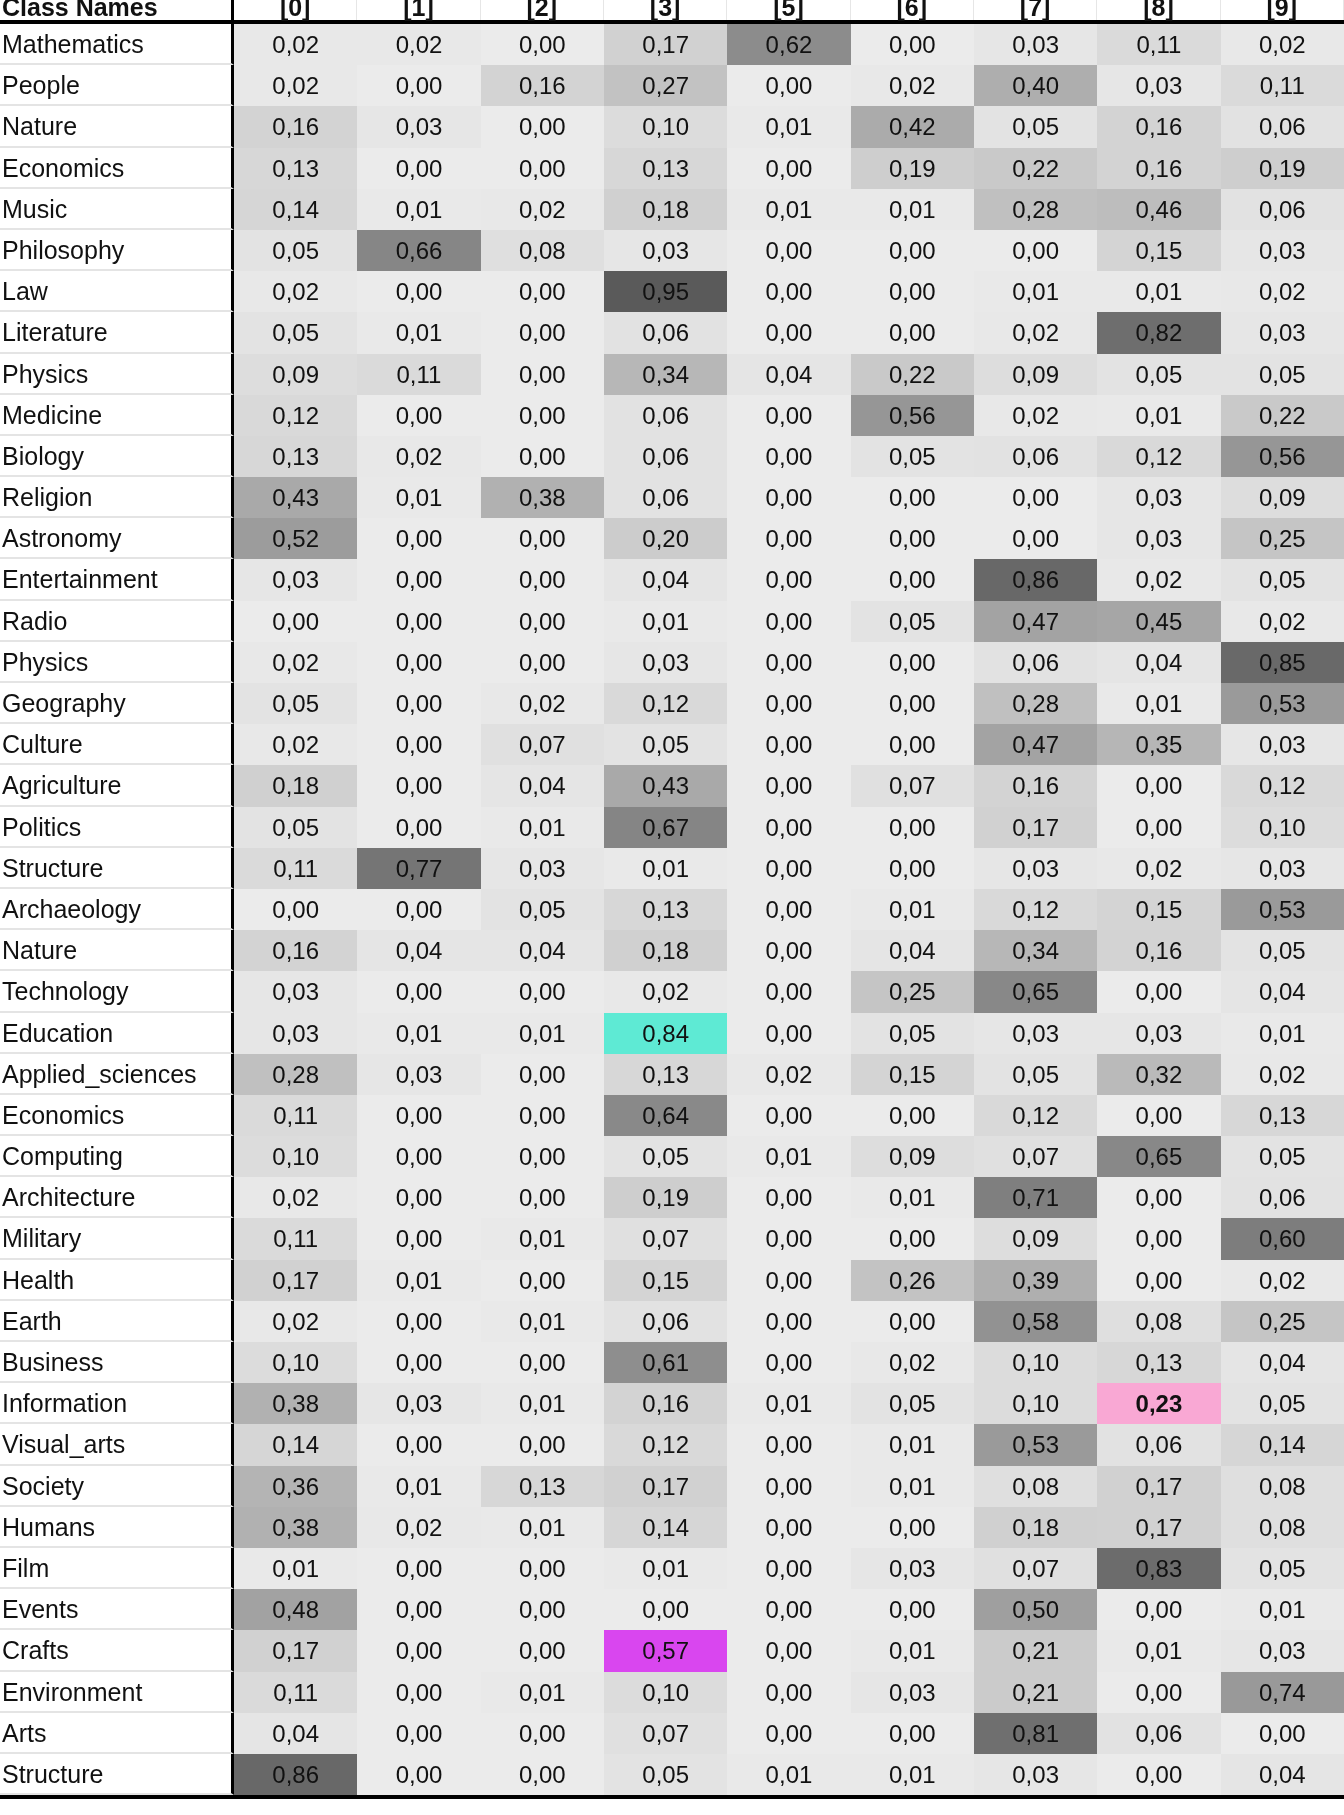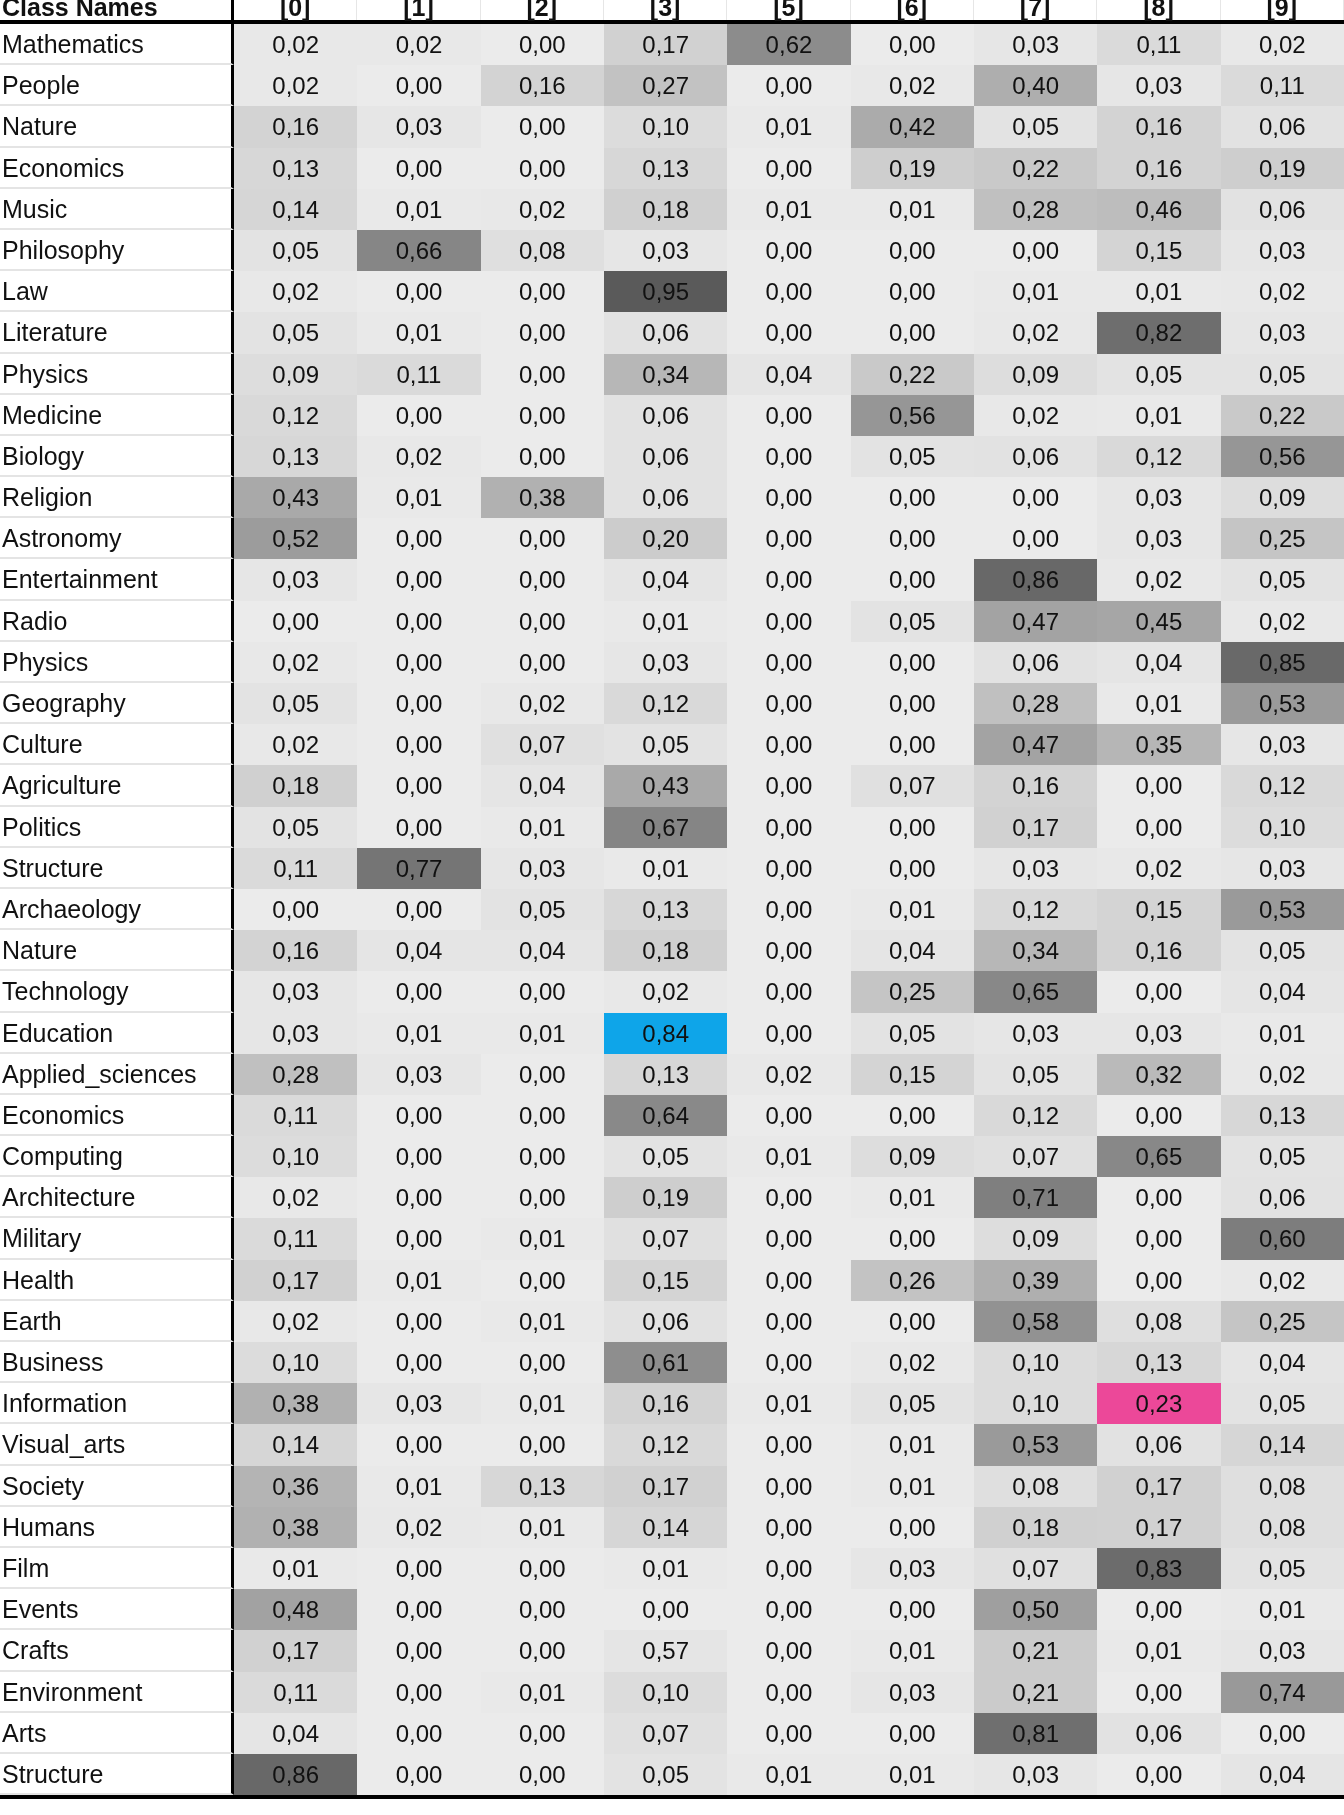--- a/index.html
+++ b/index.html
@@ -319,21 +319,21 @@
         <div class="cell" style="background: rgb(197, 197, 197);">0,25</div>
         <div class="cell" style="background: rgb(136, 136, 136);">0,65</div>
         <div class="cell" style="background: rgb(235, 235, 235);">0,00</div>
         <div class="cell" style="background: rgb(229, 229, 229);">0,04</div>
       </div>
       <div class="row">
         <div class="lab">Education</div>
         <div class="cell" style="background: rgb(230, 230, 230);">0,03</div>
         <div class="cell" style="background: rgb(233, 233, 233);">0,01</div>
         <div class="cell" style="background: rgb(233, 233, 233);">0,01</div>
-        <div class="cell" style="background: #0ea5e9; text-align: center;">0,84</div>
+        <div class="cell" style="background: #5eead4; text-align: center;">0,84</div>
         <div class="cell" style="background: rgb(235, 235, 235);">0,00</div>
         <div class="cell" style="background: rgb(227, 227, 227);">0,05</div>
         <div class="cell" style="background: rgb(230, 230, 230);">0,03</div>
         <div class="cell" style="background: rgb(230, 230, 230);">0,03</div>
         <div class="cell" style="background: rgb(233, 233, 233);">0,01</div>
       </div>
       <div class="row">
         <div class="lab">Applied_sciences</div>
         <div class="cell" style="background: rgb(192, 192, 192);">0,28</div>
         <div class="cell" style="background: rgb(230, 230, 230);">0,03</div>
@@ -431,21 +431,21 @@
       </div>
       <div class="row">
         <div class="lab">Information</div>
         <div class="cell" style="background: rgb(177, 177, 177);">0,38</div>
         <div class="cell" style="background: rgb(230, 230, 230);">0,03</div>
         <div class="cell" style="background: rgb(233, 233, 233);">0,01</div>
         <div class="cell" style="background: rgb(211, 211, 211);">0,16</div>
         <div class="cell" style="background: rgb(233, 233, 233);">0,01</div>
         <div class="cell" style="background: rgb(227, 227, 227);">0,05</div>
         <div class="cell" style="background: rgb(220, 220, 220);">0,10</div>
-        <div class="cell" style="background: #ec4899;">0,23</div>
+        <div class="cell" style="background: #f9a8d4; font-weight: bold;">0,23</div>
         <div class="cell" style="background: rgb(227, 227, 227);">0,05</div>
       </div>
       <div class="row">
         <div class="lab">Visual_arts</div>
         <div class="cell" style="background: rgb(214, 214, 214);">0,14</div>
         <div class="cell" style="background: rgb(235, 235, 235);">0,00</div>
         <div class="cell" style="background: rgb(235, 235, 235);">0,00</div>
         <div class="cell" style="background: rgb(217, 217, 217);">0,12</div>
         <div class="cell" style="background: rgb(235, 235, 235);">0,00</div>
         <div class="cell" style="background: rgb(233, 233, 233);">0,01</div>
@@ -499,21 +499,21 @@
         <div class="cell" style="background: rgb(235, 235, 235);">0,00</div>
         <div class="cell" style="background: rgb(159, 159, 159);">0,50</div>
         <div class="cell" style="background: rgb(235, 235, 235);">0,00</div>
         <div class="cell" style="background: rgb(233, 233, 233);">0,01</div>
       </div>
       <div class="row">
         <div class="lab">Crafts</div>
         <div class="cell" style="background: rgb(209, 209, 209);">0,17</div>
         <div class="cell" style="background: rgb(235, 235, 235);">0,00</div>
         <div class="cell" style="background: rgb(235, 235, 235);">0,00</div>
-        <div class="cell" style="background: #e5e5e5;">0,57</div>
+        <div class="cell" style="background: #d946ef;">0,57</div>
         <div class="cell" style="background: rgb(235, 235, 235);">0,00</div>
         <div class="cell" style="background: rgb(233, 233, 233);">0,01</div>
         <div class="cell" style="background: rgb(203, 203, 203);">0,21</div>
         <div class="cell" style="background: rgb(233, 233, 233);">0,01</div>
         <div class="cell" style="background: rgb(230, 230, 230);">0,03</div>
       </div>
       <div class="row">
         <div class="lab">Environment</div>
         <div class="cell" style="background: rgb(218, 218, 218);">0,11</div>
         <div class="cell" style="background: rgb(235, 235, 235);">0,00</div>

